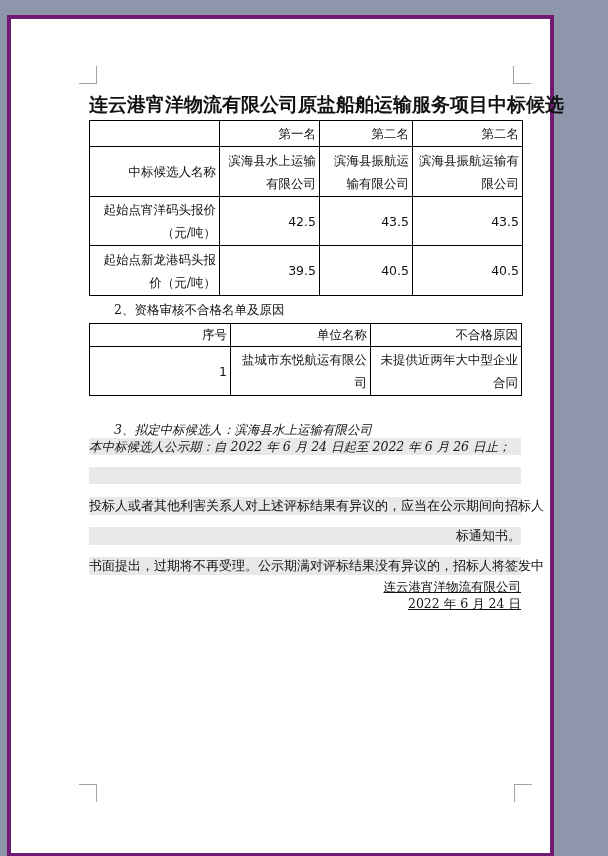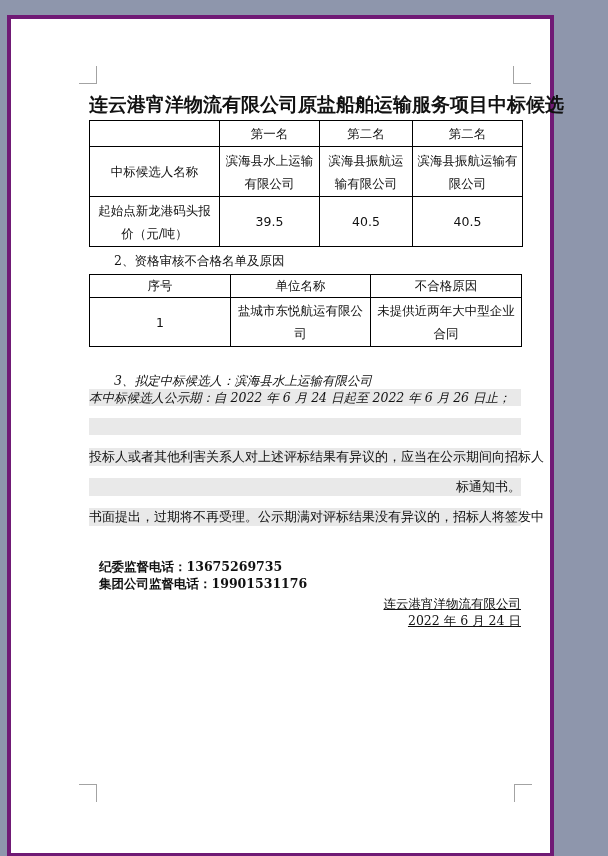--- a/index.html
+++ b/index.html
@@ -25,21 +25,21 @@
   .cropmark.br { left:503px; top:765px;border-left:1px solid #a3a3a3;  border-top:1px solid #a3a3a3; }
 
   .content { position:absolute; left:78px; top:0; width:432px; }
 
   .doc-title { margin-top:71px; font-size:19px; font-weight:bold; line-height:29px; text-align:center; white-space:nowrap; }
 
   .intro { margin-top:1px; font-size:12.5px; line-height:16.5px; }
   .intro .line { white-space:nowrap; }
   .intro .indent { text-indent:2em; }
 
-  table { border-collapse:collapse; table-layout:fixed; font-size:12.5px; text-align:center; }
+  table { border-collapse:collapse; table-layout:fixed; font-size:12.5px; text-align:right; }
   td, th { border:1px solid #000; font-weight:normal; vertical-align:middle; padding:1px 3px; line-height:23px; }
 
   .t1 { margin-top:1px; width:433px; }
   .t1 col.c0 { width:130px; } .t1 col.c1 { width:100px; }
   .t1 col.c2 { width:93px; }  .t1 col.c3 { width:110px; }
   .t1 .hrow td { height:26px; line-height:22px; }
   .t1 .r1 td { height:50px; }
   .t1 .r2 td { height:45px; }
   .t1 .r3 td { height:50px; }
   .t1 .num { font-family:"DejaVu Sans","Liberation Sans",sans-serif; font-size:12.5px; }
@@ -101,20 +101,26 @@
         <td>第一名</td>
         <td>第二名</td>
         <td>第二名</td>
       </tr>
       <tr class="r1">
         <td>中标候选人名称</td>
         <td>滨海县水上运输有限公司</td>
         <td>滨海县振航运输有限公司</td>
         <td>滨海县振航运输有限公司</td>
       </tr>
+      <tr class="r2">
+        <td>起始点宵洋码头报价（元/吨）</td>
+        <td class="num">42.5</td>
+        <td class="num">43.5</td>
+        <td class="num">43.5</td>
+      </tr>
       <tr class="r3">
         <td>起始点新龙港码头报价（元/吨）</td>
         <td class="num">39.5</td>
         <td class="num">40.5</td>
         <td class="num">40.5</td>
       </tr>
     </tbody>
       </table>
 
     <div class="s-heading h2">2、资格审核不合格名单及原因</div>
@@ -144,24 +150,20 @@
     <div class="hl-line">本中标候选人公示期：自 2022 年 6 月 24 日起至 2022 年 6 月 26 日止；</div>
 
     <div class="hl-empty"></div>
 
     <div class="hl-para">
       <div class="line">投标人或者其他利害关系人对上述评标结果有异议的，应当在公示期间向招标人</div>
       <div class="line">标通知书。</div>
       <div class="line">书面提出，过期将不再受理。公示期满对评标结果没有异议的，招标人将签发中</div>
     </div>
 
-    <div class="phones">
-      <div>纪委监督电话：13675269735</div>
-      <div>集团公司监督电话：19901531176</div>
-    </div>
 
     <div class="signature">
       <div>连云港宵洋物流有限公司</div>
       <div>2022 年 6 月 24 日</div>
     </div>
 
   </div>
 </div>
 
 </body></html>

